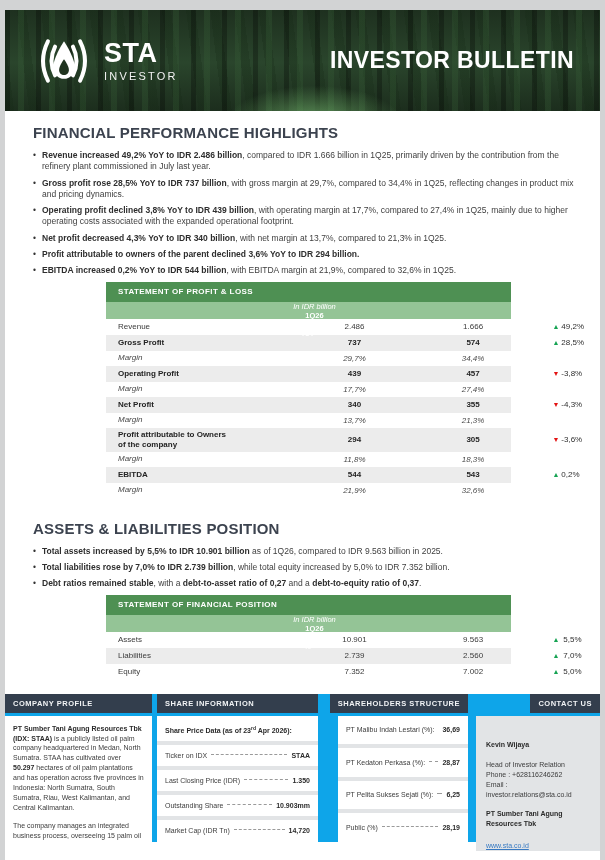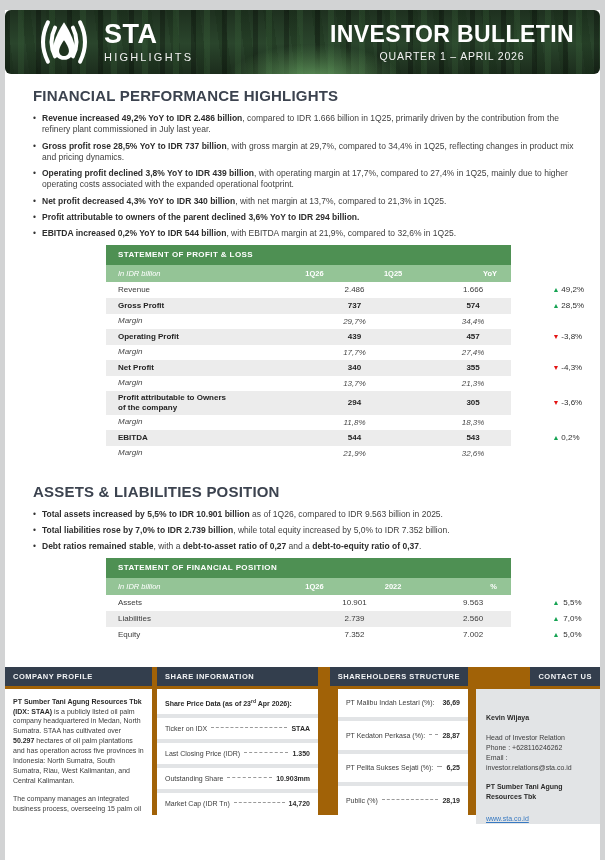--- a/index.html
+++ b/index.html
@@ -11,28 +11,27 @@
     position:relative;
     overflow:hidden;
   }
   .page {
     position:absolute; left:5px; top:10px; width:595px; height:850px;
     background:#ffffff; overflow:hidden;
   }
 
   
   .banner {
-    height:64px; display:flex; align-items:center; justify-content:space-between;
+    height:101px; display:flex; align-items:center; justify-content:space-between;
     padding:0 26px 0 30px;
     background:
       radial-gradient(ellipse 130px 55px at 52% 112%, rgba(105,165,100,0.9), rgba(105,165,100,0) 68%),
       repeating-linear-gradient(90deg, rgba(0,0,0,0.28) 0 5px, rgba(0,0,0,0) 5px 13px, rgba(55,95,55,0.30) 13px 19px, rgba(0,0,0,0) 19px 31px),
       repeating-linear-gradient(83deg, rgba(20,40,20,0.25) 0 9px, rgba(0,0,0,0) 9px 24px),
       linear-gradient(180deg, #1e301f 0%, #2a452c 52%, #1c2d1d 100%);
-    border-radius: 6px;
   }
   .logo { display:flex; align-items:center; gap:11px; }
   .logo svg { display:block; }
   .brand { color:#fff; font-size:27px; font-weight:bold; letter-spacing:0.5px; line-height:1; }
   .brand-sub { color:#f2f2f2; font-size:11px; letter-spacing:2.2px; margin-top:3px; }
   .banner-right { text-align:center; color:#fff; }
   .bulletin-title { font-size:23px; font-weight:bold; letter-spacing:0.4px; line-height:1.1; }
   .bulletin-subtitle { font-size:10.5px; letter-spacing:0.8px; margin-top:3px; color:#f4f4f4; }
 
   
@@ -52,21 +51,21 @@
   ul.bullets b { color:#2e2e2e; }
 
   
   .table { width:405px; margin:3px auto 0 auto; }
   .t-title {
     background:#4e9053; color:#fff; font-size:8px; font-weight:bold;
     letter-spacing:0.4px; padding:6px 12px; height:20px; display:flex; align-items:center;
   }
   .t-subheader {
     background:#94c496; color:#fff; height:17px; display:flex; align-items:center;
-    font-size:7.5px; font-weight:bold; padding-left:12px;
+    font-size:7.5px; font-weight:bold; padding-left:12px;flex-direction:column;
   }
   .t-unit { flex:0 0 40%; font-style:italic; font-weight:normal; }
   .t-colh { flex:0 0 20%; text-align:center; }
   .t-colh-last { flex:1; text-align:right; padding-right:14px; }
   .t-row {
     display:flex; align-items:center; min-height:16px; padding:2px 0 2px 12px;
     font-size:8px; color:#3b3b3b; background:#fff;gap:40px;
   }
   .t-row.shade { background:#ececec; }
   .t-row.bold { font-weight:bold; color:#242424; }
@@ -74,22 +73,22 @@
   .c-label { flex:0 0 40%; line-height:1.25; padding-right:4px; }
   .c-val { flex:0 0 20%; text-align:center; }
   .c-delta { flex:1; display:flex; justify-content:flex-end; align-items:center; gap:2px; padding-right:12px; font-weight:400; color:#2f2f2f; }
   .tri { font-size:7px; line-height:1; }
   .tri.up { color:#16a353; }
   .tri.down { color:#e31414; }
   .fp .c-delta { gap:4px; }
 
   
   .strip {
-    margin-top:24px; height:148px; display:flex; padding:0;
-    background:#a16207;
+    margin-top:14px; height:148px; display:flex; padding:0;
+    background:#0ea5e9;
   }
   .col { display:flex; flex-direction:column; }
   .col-head {
     background:#333e4d; color:#f1f3f5; font-size:7.5px; font-weight:bold;
     letter-spacing:0.5px; height:19px; display:flex; align-items:center;
     padding:0 8px; flex:0 0 auto;
   }
   .col-body { flex:1; margin-top:3px; background:#e2e4e6; display:flex; flex-direction:column; gap:4px; overflow:hidden; }
   .card { background:#fff; }
   .col-1 { flex:0 0 147px; margin-right:5px; }
@@ -123,26 +122,25 @@
       <svg width="58" height="50" viewBox="0 0 64 56">
         <path d="M14 6 Q3 28 14 50" fill="none" stroke="#ffffff" stroke-width="4.5" stroke-linecap="round"></path>
         <path d="M22 12 Q14 28 22 44" fill="none" stroke="#ffffff" stroke-width="4.5" stroke-linecap="round"></path>
         <path d="M50 6 Q61 28 50 50" fill="none" stroke="#ffffff" stroke-width="4.5" stroke-linecap="round"></path>
         <path d="M42 12 Q50 28 42 44" fill="none" stroke="#ffffff" stroke-width="4.5" stroke-linecap="round"></path>
         <path d="M32 6 C32 6 20 24 20 35 C20 42.5 25.5 48 32 48 C38.5 48 44 42.5 44 35 C44 24 32 6 32 6 Z" fill="#ffffff"></path>
         <path d="M32 26 C32 26 26.5 33.5 26.5 38 C26.5 41.4 29 43.8 32 43.8 C35 43.8 37.5 41.4 37.5 38 C37.5 33.5 32 26 32 26 Z" fill="#20341f"></path>
       </svg>
       <div class="logo-text">
         <div class="brand">STA</div>
-        <div class="brand-sub">HIGHLIGHTS</div>
+        <div class="brand-sub">INVESTOR</div>
       </div>
     </div>
     <div class="banner-right">
       <div class="bulletin-title">INVESTOR BULLETIN</div>
-      <div class="bulletin-subtitle">QUARTER 1 – APRIL 2026</div>
     </div>
   </header>
 
   <section class="content">
 
     <h1>FINANCIAL PERFORMANCE HIGHLIGHTS</h1>
     <ul class="bullets">
         <li><b>Revenue increased 49,2% YoY to IDR 2.486 billion</b><span>, compared to IDR 1.666 billion in 1Q25, primarily driven by the contribution from the refinery plant commissioned in July last year.</span></li>
         <li><b>Gross profit rose 28,5% YoY to IDR 737 billion</b><span>, with gross margin at 29,7%, compared to 34,4% in 1Q25, reflecting changes in product mix and pricing dynamics.</span></li>
         <li><b>Operating profit declined 3,8% YoY to IDR 439 billion</b><span>, with operating margin at 17,7%, compared to 27,4% in 1Q25, mainly due to higher operating costs associated with the expanded operational footprint.</span></li>

